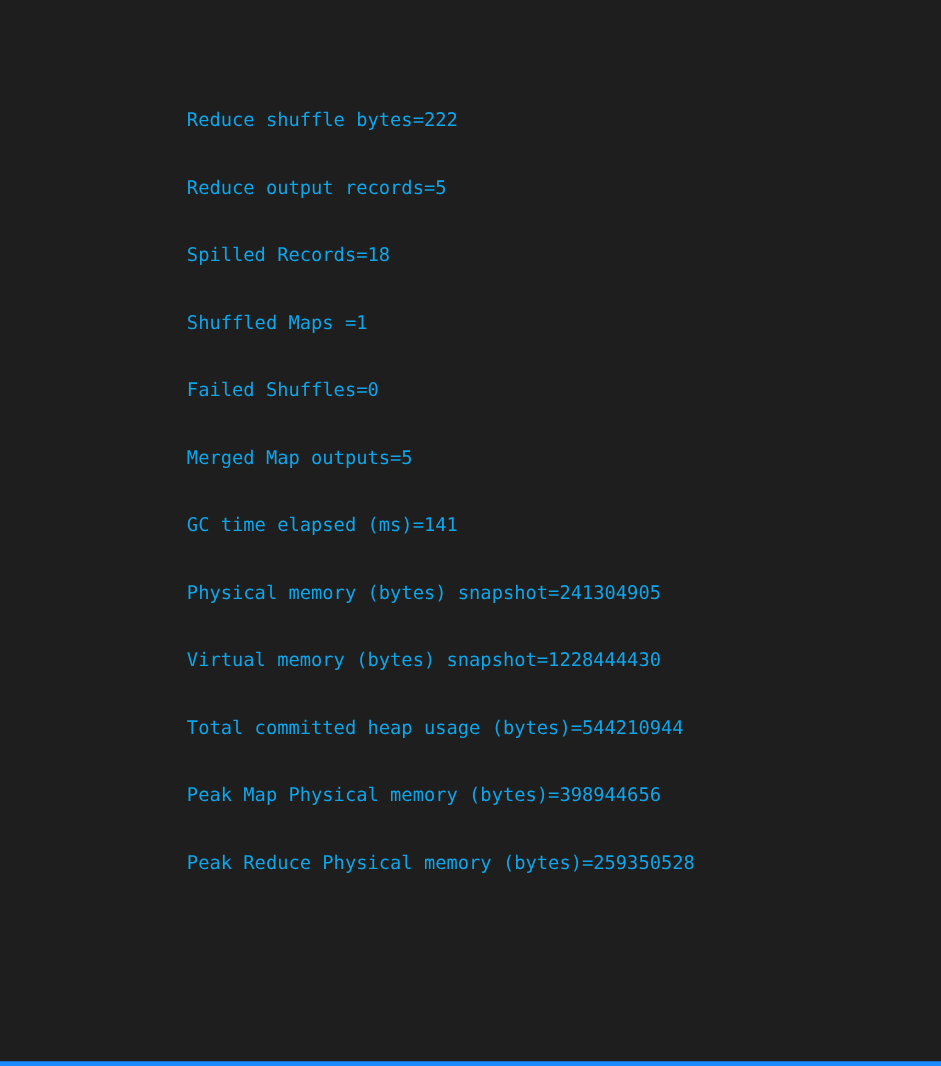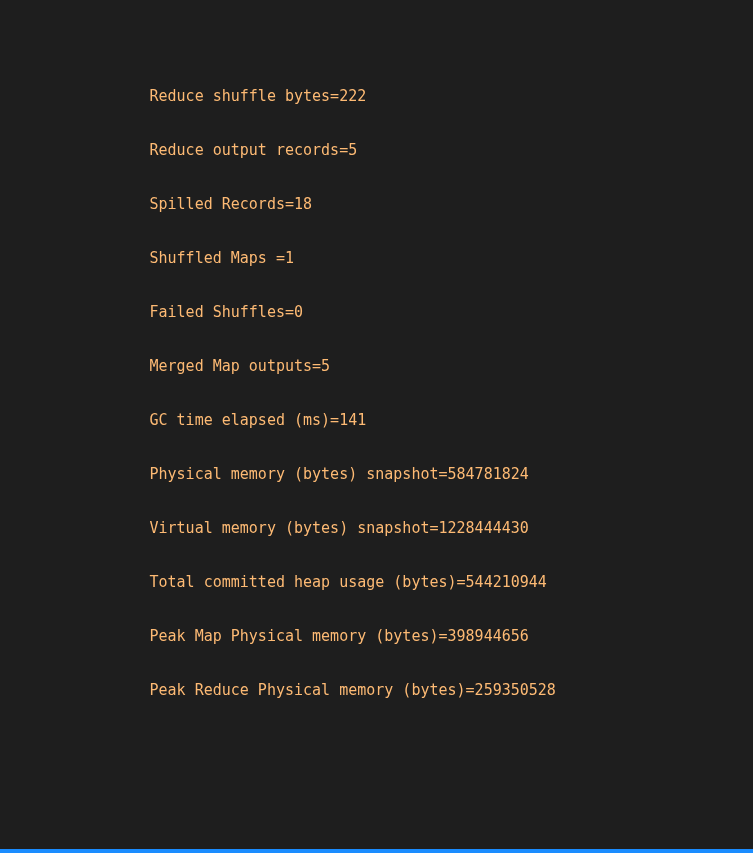--- a/index.html
+++ b/index.html
@@ -27,21 +27,21 @@
     white-space: pre;
     letter-spacing: 0px;
     -webkit-font-smoothing: none;
   }
   .line {
     white-space: pre;
     min-height: 18px;
     font-family: "DejaVu Sans Mono", "Liberation Mono", monospace;
     font-size: 15px;
     line-height: 18px;
-    color: #fdba74;
+    color: #0ea5e9;
   }
   #accent-bar {
     position: absolute;
     left: 0;
     right: 0;
     bottom: 0;
     height: 4px;
     background: #1a8cff;
   }
 </style>
@@ -52,21 +52,21 @@
 
   <div id="console-output">
 
     <div class="line">                Reduce shuffle bytes=222</div>
     <div class="line">                Reduce output records=5</div>
     <div class="line">                Spilled Records=18</div>
     <div class="line">                Shuffled Maps =1</div>
     <div class="line">                Failed Shuffles=0</div>
     <div class="line">                Merged Map outputs=5</div>
     <div class="line">                GC time elapsed (ms)=141</div>
-    <div class="line">                Physical memory (bytes) snapshot=584781824</div>
+    <div class="line">                Physical memory (bytes) snapshot=241304905</div>
     <div class="line">                Virtual memory (bytes) snapshot=1228444430</div>
     <div class="line">                Total committed heap usage (bytes)=544210944</div>
     <div class="line">                Peak Map Physical memory (bytes)=398944656</div>
     <div class="line">                Peak Reduce Physical memory (bytes)=259350528</div>
     
 
     
     
     
     

